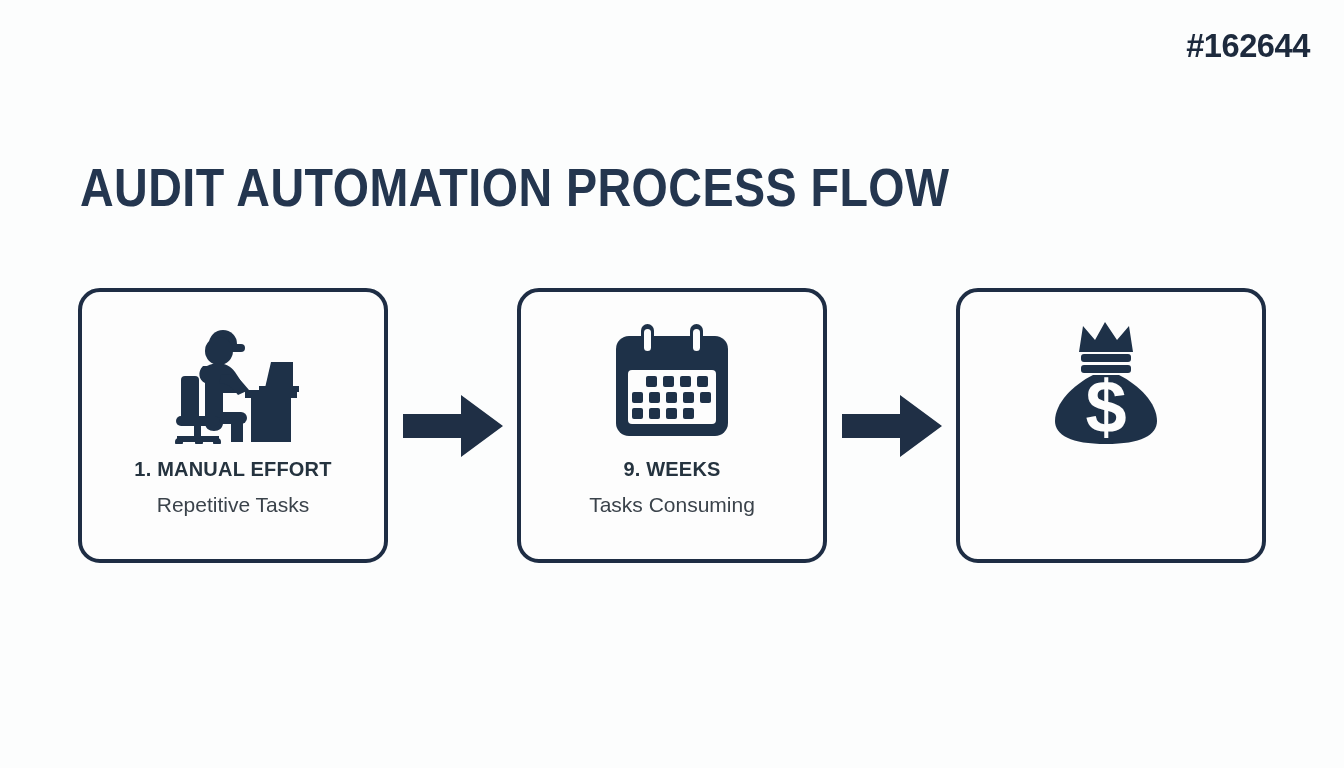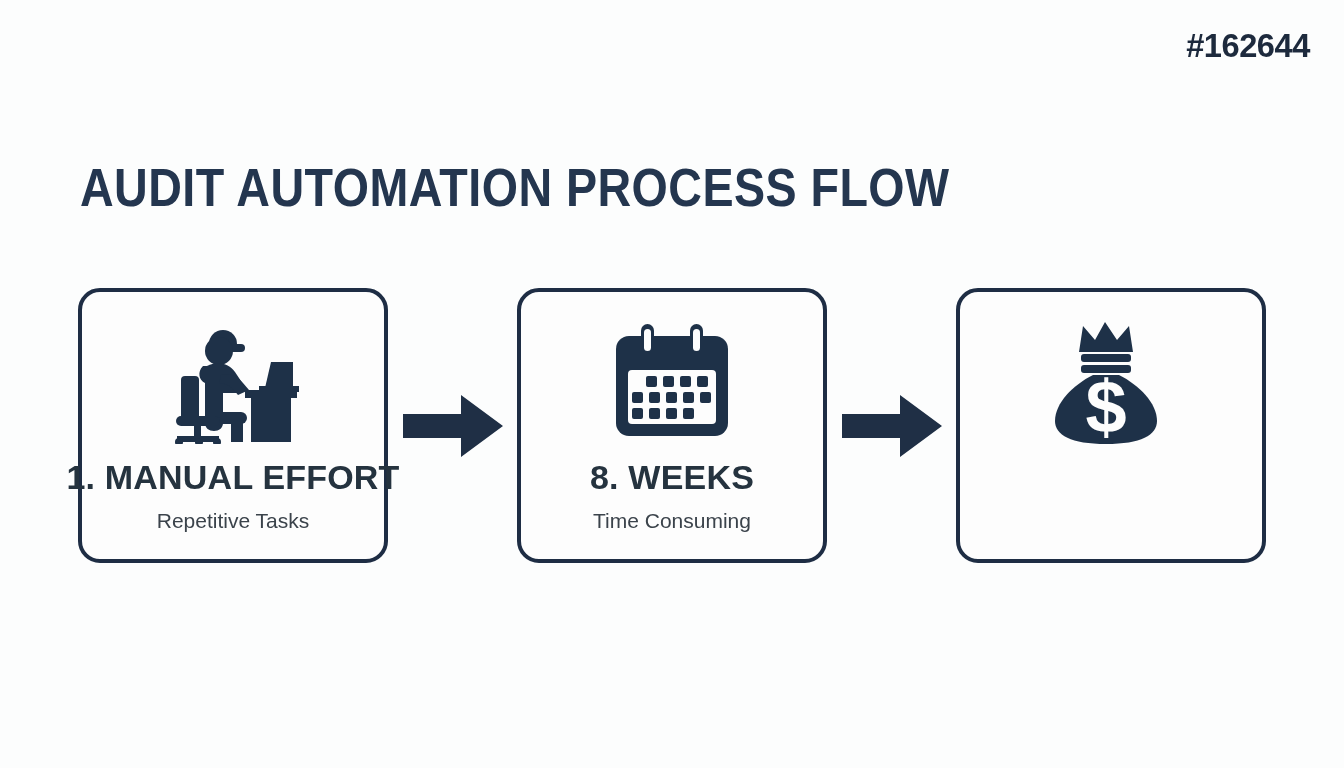--- a/index.html
+++ b/index.html
@@ -78,21 +78,21 @@
     display: flex;
     align-items: center;
     justify-content: center;
   }
   .card-icon svg { display: block; }
 
   .card-title {
     margin-top: 14px;
     font-family: "Liberation Sans", sans-serif;
     font-weight: bold;
-    font-size: 34px;
+    font-size: 20px;
     letter-spacing: 0.2px;
     color: #25333f;
     text-align: right;
     white-space: nowrap;
   }
 
   .card-caption {
     margin-top: 12px;
     font-family: "Liberation Sans", sans-serif;
     font-weight: normal;
@@ -193,22 +193,22 @@
         <rect x="58" y="72" width="11" height="11" rx="2" fill="#1e3148"></rect>
         <rect x="75" y="72" width="11" height="11" rx="2" fill="#1e3148"></rect>
         <rect x="92" y="72" width="11" height="11" rx="2" fill="#1e3148"></rect>
 
         <rect x="24" y="88" width="11" height="11" rx="2" fill="#1e3148"></rect>
         <rect x="41" y="88" width="11" height="11" rx="2" fill="#1e3148"></rect>
         <rect x="58" y="88" width="11" height="11" rx="2" fill="#1e3148"></rect>
         <rect x="75" y="88" width="11" height="11" rx="2" fill="#1e3148"></rect>
       </svg>
     </div>
-    <div class="card-title">8. WEEKS</div>
-    <div class="card-caption">Time Consuming</div>
+    <div class="card-title">9. WEEKS</div>
+    <div class="card-caption">Tasks Consuming</div>
   </div>
 
   <div class="arrow">
     <svg width="100" height="62" viewBox="0 0 100 62" xmlns="http://www.w3.org/2000/svg">
       <path d="M0 19 H58 V0 L100 31 L58 62 V43 H0 Z" fill="#1f2f45"></path>
     </svg>
   </div>
 
   <div class="card">
     <div class="card-icon">

